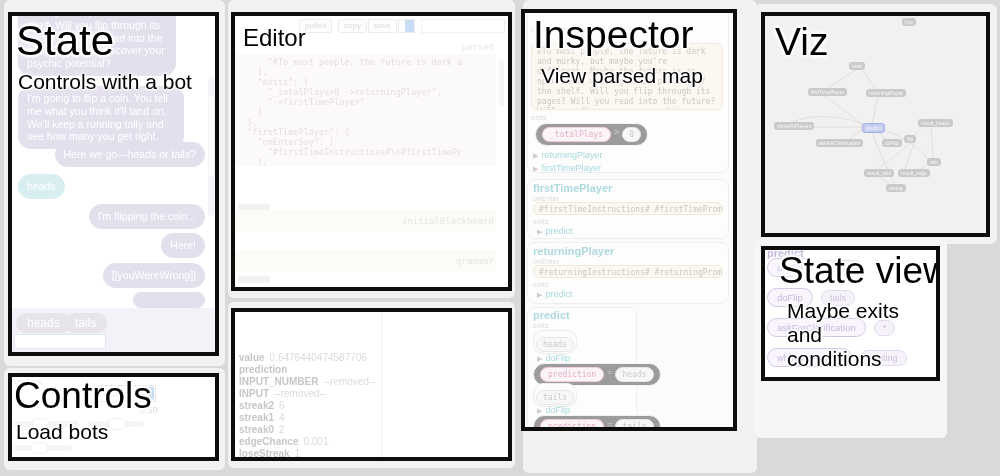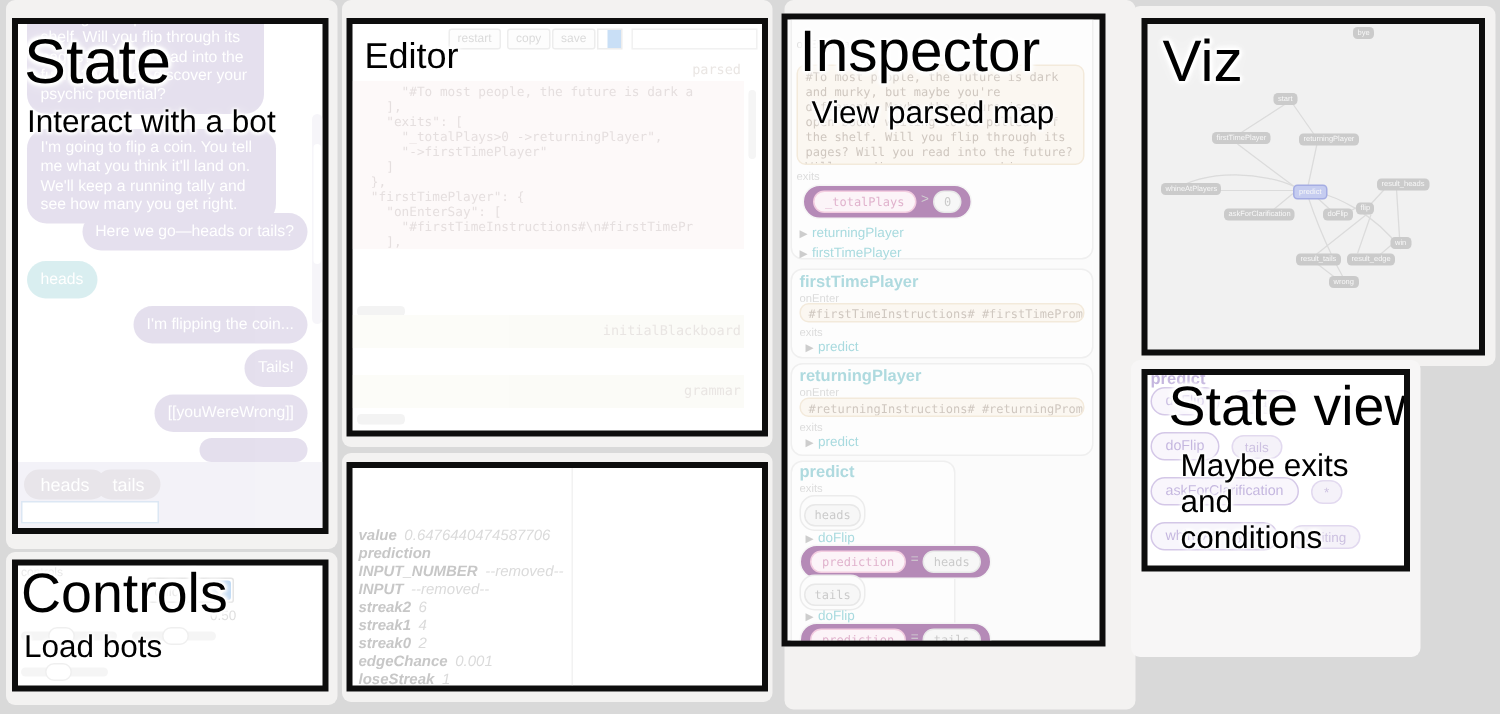--- a/index.html
+++ b/index.html
@@ -33,35 +33,35 @@
   .seclabel { position:absolute; right:14px; font-family:"DejaVu Sans Mono",monospace; font-size:9px; color:#ccc3bd; }
   .codeblock { position:absolute; left:0; right:12px; top:38px; height:112px; background:#f9f1f1; padding:3px 0 0 2px; }
   .cl { font-family:"DejaVu Sans Mono",monospace; font-size:8.5px; line-height:10px; color:#c2b2b2; white-space:pre; }
   .band { position:absolute; left:0; right:12px; height:22px; background:#f7f7ee; }
   .graybar { position:absolute; height:7px; background:#e2e2e2; border-radius:3px; }
   .edselect { position:absolute; top:3px; height:14px; width:17px; background:#fff; border:1px solid #d4d4d4; }
   .spin { position:absolute; right:0; top:0; bottom:0; width:9px; background:#7fb3ea; }
   .edtextarea { position:absolute; top:3px; height:14px; background:#fff; border:1px solid #ddd; }
 
   
-  .bbrow { position:absolute; left:4px; font-size:10px; line-height:12px; white-space:nowrap;font-style:italic; }
+  .bbrow { position:absolute; left:4px; font-size:10px; line-height:12px; white-space:nowrap; }
   .bbk { font-weight:bold; color:#8f8f8f; }
   .bbv { color:#b6b6b6; margin-left:5px; }
   .vdiv { position:absolute; top:0; bottom:0; width:1px; background:#e6e6e6; }
 
   
   .icard { position:absolute; border:1px solid #e3e3e3; border-radius:8px; background:#fff; }
   .tinylabel { position:absolute; font-size:7.5px; color:#bdbdbd; }
   .cream { position:absolute; background:#fcf4e8; border:1px solid #ecd9bc; border-radius:6px;
            font-family:"DejaVu Sans Mono",monospace; color:#a39384; overflow:hidden; }
   .statename { position:absolute; font-size:11px; color:#64bac4; font-weight:bold; }
   .slink { position:absolute; font-size:9px; color:#57bac3; white-space:nowrap; }
   .slink .arr { color:#a0a0a0; font-size:7px; margin-right:3px; }
   .condrow { position:absolute; display:flex; align-items:flex-start; gap:3px; border:1px solid #efefef;
-             border-radius:12px; padding:3px 6px; background:#701a75; }
+             border-radius:12px; padding:3px 6px; background:#404040; }
   .pinkpill { font-family:"DejaVu Sans Mono",monospace; font-size:8px; color:#c66a9f; background:#fdeef5;
               border:1.2px solid #eba0c6; border-radius:9px; padding:2px 7px; }
   .graypill { font-family:"DejaVu Sans Mono",monospace; font-size:8px; color:#9a9a9a; background:#f4f4f4;
               border:1px solid #d5d5d5; border-radius:8px; padding:2px 6px; }
   .optext { font-size:9px; color:#aaa; }
   .grp { position:absolute; border:1px solid #ddd; border-radius:10px; padding:2px; background:#fdfdfd; display:inline-block; }
 
   
   .vnode { position:absolute; background:#a5a5a5; color:#fff; font-size:5px; line-height:6px;
            padding:1px 3px; border-radius:3px; white-space:nowrap; }
@@ -98,35 +98,35 @@
   <div class="card" style="left:754px;top:4px;width:243px;height:240px"></div>
   <div class="card" style="left:754px;top:240px;width:193px;height:198px;background:#f7f6f6"></div>
 
   <div class="frame" style="left:8px;top:12px;width:211px;height:344px">
     <div class="fade" style="opacity:.5">
       <div class="msg purple" style="left:6px;top:-16px;width:158px">waiting to be pulled off the shelf. Will you flip through its pages? Will you read into the future? Will you discover your psychic potential?</div>
       <div class="msg purple" style="right:10px;top:126px">Here we go—heads or tails?</div>
       <div class="msg purple" style="left:6px;top:70px;width:166px">I'm going to flip a coin. You tell me what you think it'll land on. We'll keep a running tally and see how many you get right.</div>
       <div class="msg teal" style="left:6px;top:158px">heads</div>
       <div class="msg purple" style="right:10px;top:188px">I'm flipping the coin...</div>
-      <div class="msg purple" style="right:10px;top:217px">Tails!</div>
+      <div class="msg purple" style="right:10px;top:217px">Here!</div>
       <div class="msg purple" style="right:10px;top:247px">[[youWereWrong]]</div>
       <div class="msg purple" style="right:10px;top:276px;width:72px;height:16px"></div>
       <div class="scrolltrack">
           <div class="scrollthumb"></div>
         </div>
       <div class="chatbar">
         <div class="chip" style="left:4px;top:5px">heads</div>
         <div class="chip" style="left:52px;top:5px">tails</div>
         <div class="chatinput"></div>
       </div>
     </div>
     <div class="ov" style="left:4px;top:4px">
       <div class="t" style="font-size:42px">State</div>
-      <div class="s" style="margin:8px 0 0 2px">Interact with a bot</div>
+      <div class="s" style="margin:8px 0 0 2px">Controls with a bot</div>
     </div>
   </div>
 
   <div class="frame" style="left:8px;top:373px;width:211px;height:88px">
     <div class="fade" style="opacity:.5">
       <div class="faint" style="left:2px;top:0">controls</div>
       <div class="ctlselect">
         <span class="val">chic</span>
         <span class="ctlspin">
             <span class="tri-u"></span>
@@ -142,21 +142,21 @@
       <div class="shandle" style="left:18px;top:65px"></div>
     </div>
     <div class="ov" style="left:2px;top:0">
       <div class="t" style="font-size:37px">Controls</div>
       <div class="s" style="margin:6px 0 0 2px">Load bots</div>
     </div>
   </div>
 
   <div class="frame" style="left:231px;top:12px;width:281px;height:279px">
     <div class="fade" style="opacity:.42">
-      <div class="btn" style="left:64px">restart</div>
+      <div class="btn" style="left:64px">pulled</div>
       <div class="btn" style="left:103px">copy</div>
       <div class="btn" style="left:133px">save</div>
       <div class="edselect" style="left:163px">
           <span class="spin"></span>
         </div>
       <div class="edtextarea" style="left:186px;width:84px"></div>
       <div class="seclabel" style="top:26px">parsed</div>
       <div class="codeblock">
         <div class="cl">      "#To most people, the future is dark a</div>
         <div class="cl">    ],</div>

